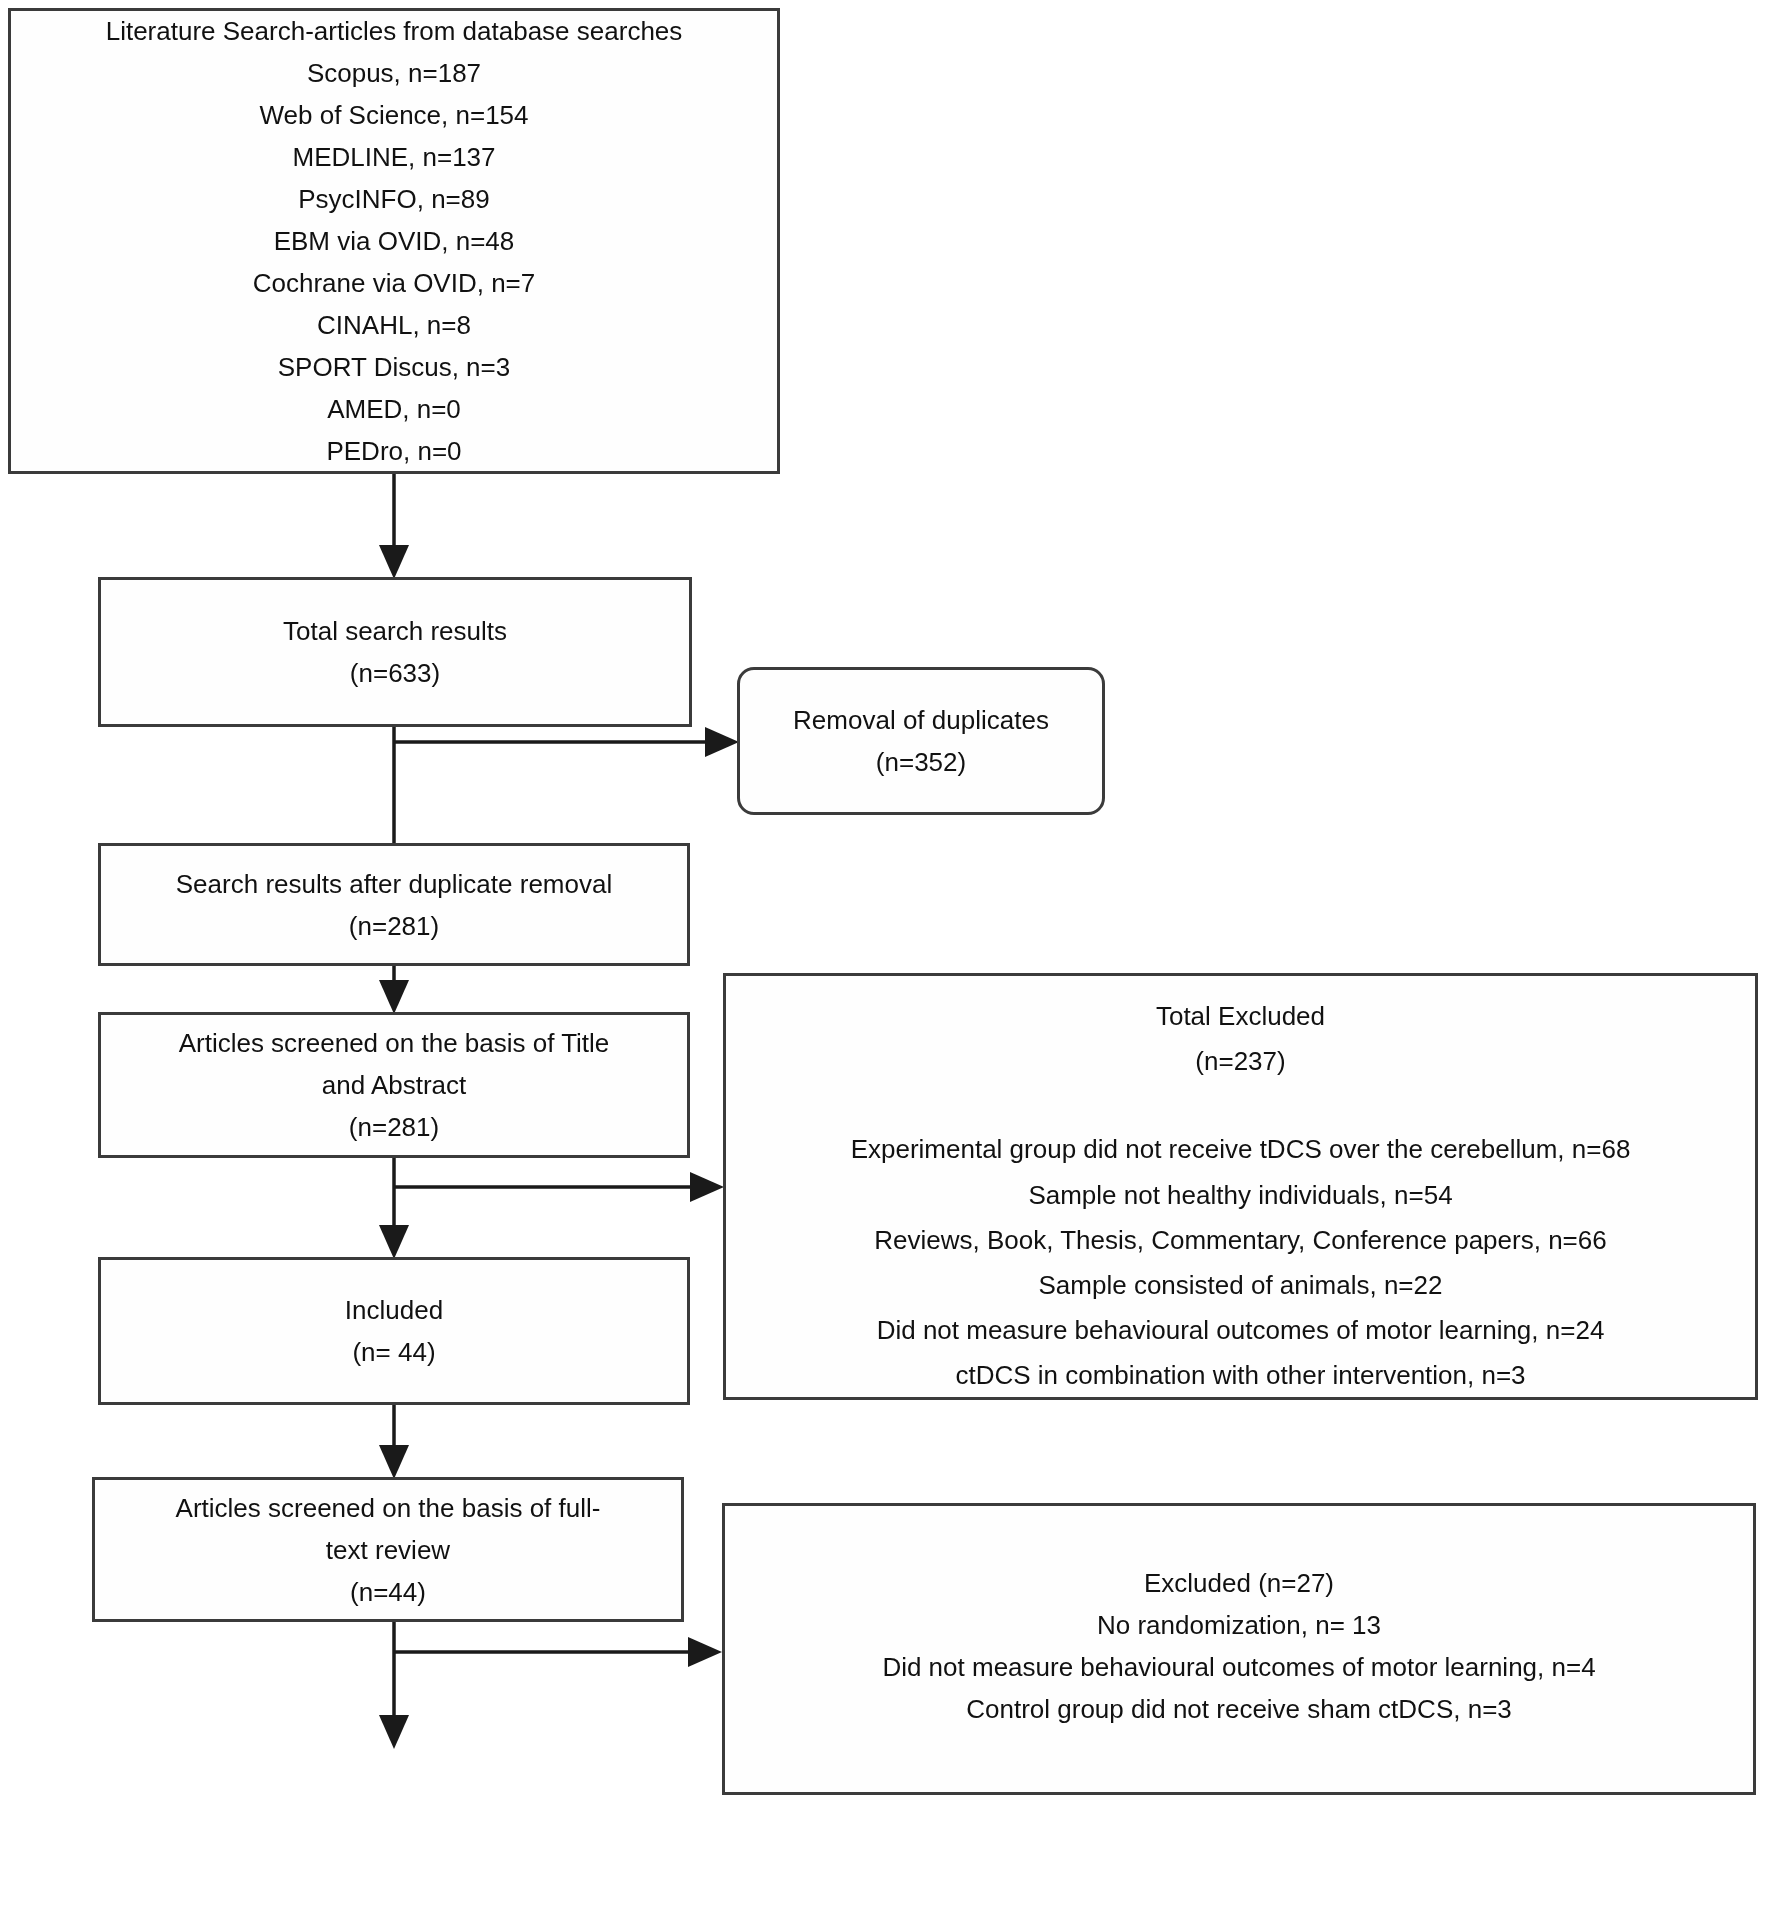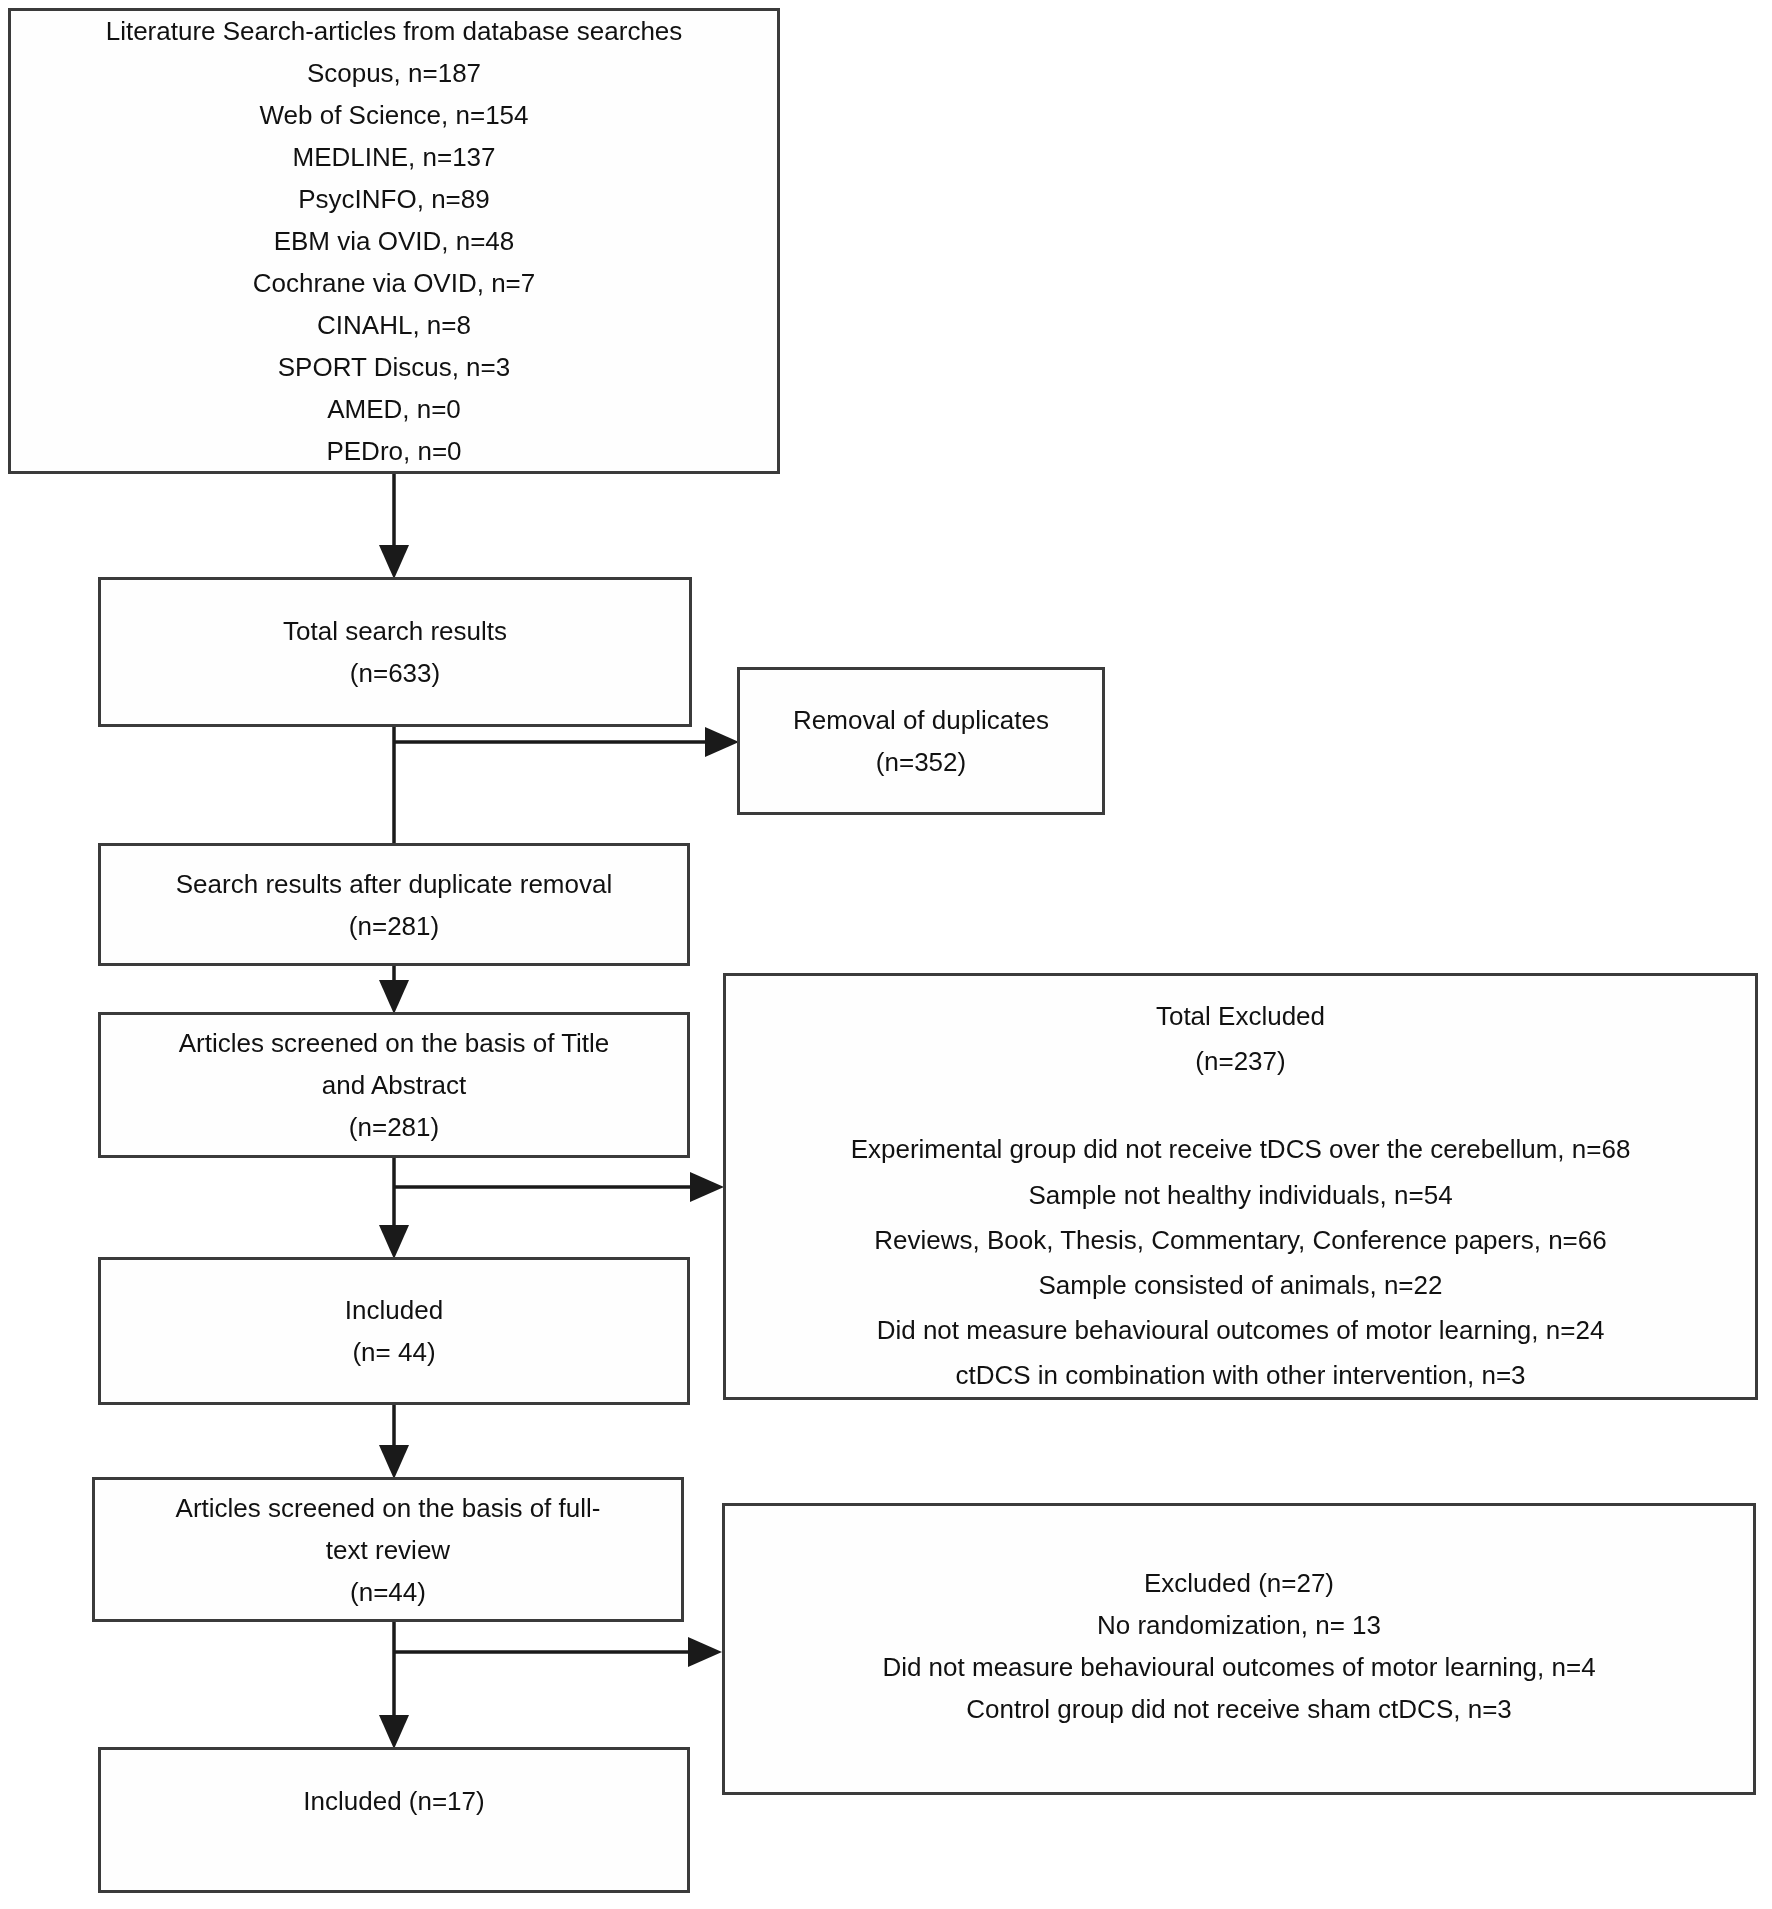--- a/index.html
+++ b/index.html
@@ -26,21 +26,21 @@
     justify-content: center;
     text-align: center;
   }
   .ln {
     font-size: 26px;
     line-height: 42px;
     white-space: nowrap;
   }
   .box-db        { left: 8px;   top: 8px;    width: 772px;  height: 466px; }
   .box-total     { left: 98px;  top: 577px;  width: 594px;  height: 150px; }
-  .box-dup       { left: 737px; top: 667px;  width: 368px;  height: 148px; }
+  .box-dup       { left: 737px; top: 667px;  width: 368px;  height: 148px; border-radius: 17px; }
   .box-afterdup  { left: 98px;  top: 843px;  width: 592px;  height: 123px; }
   .box-titleabs  { left: 98px;  top: 1012px; width: 592px;  height: 146px; }
   .box-totexcl   { left: 723px; top: 973px;  width: 1035px; height: 427px;
                    justify-content: space-between; padding-top: 18px; }
   .box-totexcl .ln { line-height: 44px; }
   .box-incl44    { left: 98px;  top: 1257px; width: 592px;  height: 148px; }
   .box-fulltext  { left: 92px;  top: 1477px; width: 592px;  height: 145px; }
   .box-excl27    { left: 722px; top: 1503px; width: 1034px; height: 292px;
                    justify-content: flex-start; padding-top: 56px; }
   .box-incl17    { left: 98px;  top: 1747px; width: 592px;  height: 146px;
@@ -145,17 +145,14 @@
     <div class="ln">(n=44)</div>
   </div>
 
   <div class="box box-excl27">
     <div class="ln">Excluded (n=27)</div>
     <div class="ln">No randomization, n= 13</div>
     <div class="ln">Did not measure behavioural outcomes of motor learning, n=4</div>
     <div class="ln">Control group did not receive sham ctDCS, n=3</div>
   </div>
 
-  <div class="box box-incl17">
-    <div class="ln">Included (n=17)</div>
-  </div>
 
 </div>
 
 </body></html>

